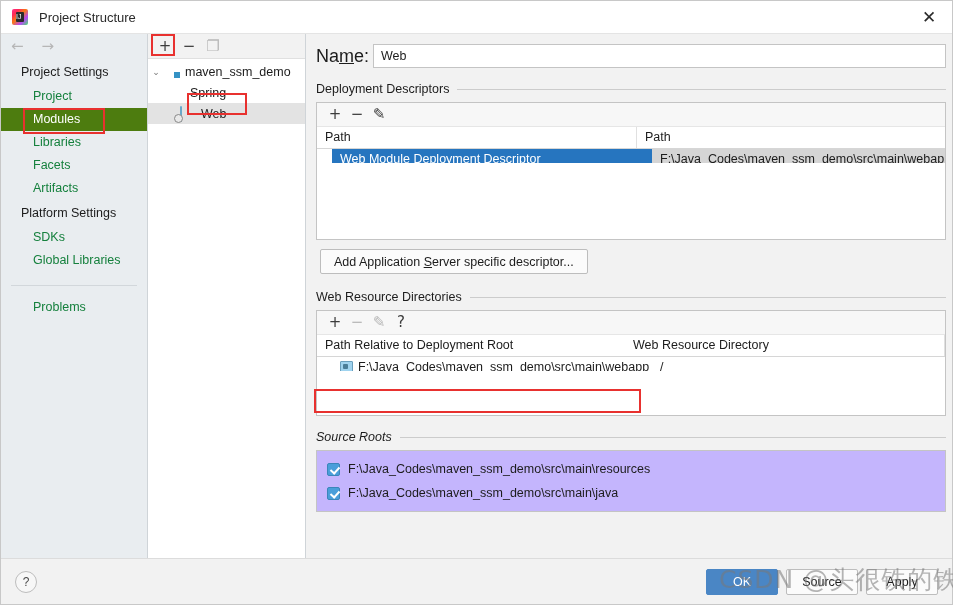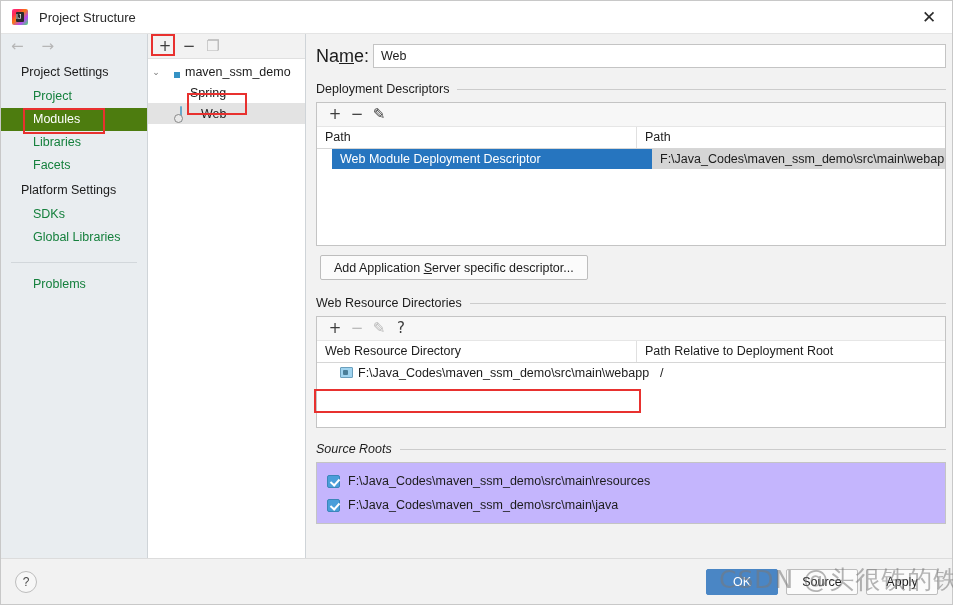--- a/index.html
+++ b/index.html
@@ -241,21 +241,21 @@
     display: flex;
     height: 22px;
     background: #ffffff;
     border-bottom: 1px solid #d6d6d6;
     font-size: 12.5px; color:#1c1c1c;
   }
   .th { padding: 3px 0 0 8px; overflow:hidden; white-space:nowrap; }
   .th.c1 { width: 320px; flex:0 0 320px; border-right:1px solid #e0e0e0; }
   .th.c2 { flex:1 1 auto; }
   .trow {
-    display:flex; height: 20px;
+    display:flex; height: 14px;
     font-size:12.5px; color:#1c1c1c;
     cursor: default;
     padding-left: 15px;
   }
   .trow .td { padding: 3px 0 0 8px; overflow:hidden; white-space:nowrap; }
   .trow .td.c1 { width:320px; flex:0 0 320px; }
   .trow .td.c2 { flex:1 1 auto; }
   .trow.selected .td.c1 { background:#2675bf; color:#ffffff; }
   .trow.selected .td.c2 { background:#d5d5d5; color:#1c1c1c; }
   .tbl-filler { height: 76px; background:#ffffff; }
@@ -397,20 +397,21 @@
       <div class="nav-arrows">
         <span class="nav-arrow">←</span>
         <span class="nav-arrow">→</span>
       </div>
 
       <div class="sb-group">Project Settings</div>
       <div class="sb-item">Project</div>
       <div class="sb-item selected">Modules</div>
       <div class="sb-item">Libraries</div>
       <div class="sb-item">Facets</div>
+      <div class="sb-item">Artifacts</div>
 
       <div class="sb-group">Platform Settings</div>
       <div class="sb-item">SDKs</div>
       <div class="sb-item">Global Libraries</div>
 
       <div class="sb-sep"></div>
       <div class="sb-item">Problems</div>
     </div>
 
     <div class="modpane">
@@ -477,22 +478,22 @@
         <span class="gt-line"></span>
       </div>
       <div class="table-box">
         <div class="tbl-toolbar">
           <span class="tb-ico">+</span>
           <span class="tb-ico dim">−</span>
           <span class="tb-ico dim">✎</span>
           <span class="tb-ico">?</span>
         </div>
         <div class="thead">
+          <div class="th c2">Path Relative to Deployment Root</div>
           <div class="th c1">Web Resource Directory</div>
-          <div class="th c2">Path Relative to Deployment Root</div>
         </div>
         <div class="trow">
           <div class="td c1"><span class="rowicon-folder"></span><span>F:\Java_Codes\maven_ssm_demo\src\main\webapp</span></div>
           <div class="td c2">/</div>
         </div>
         <div class="tbl-filler short"></div>
       </div>
 
       <div class="group-title" style="margin-top:14px;font-style:italic;">
         <span>Source Roots</span>

